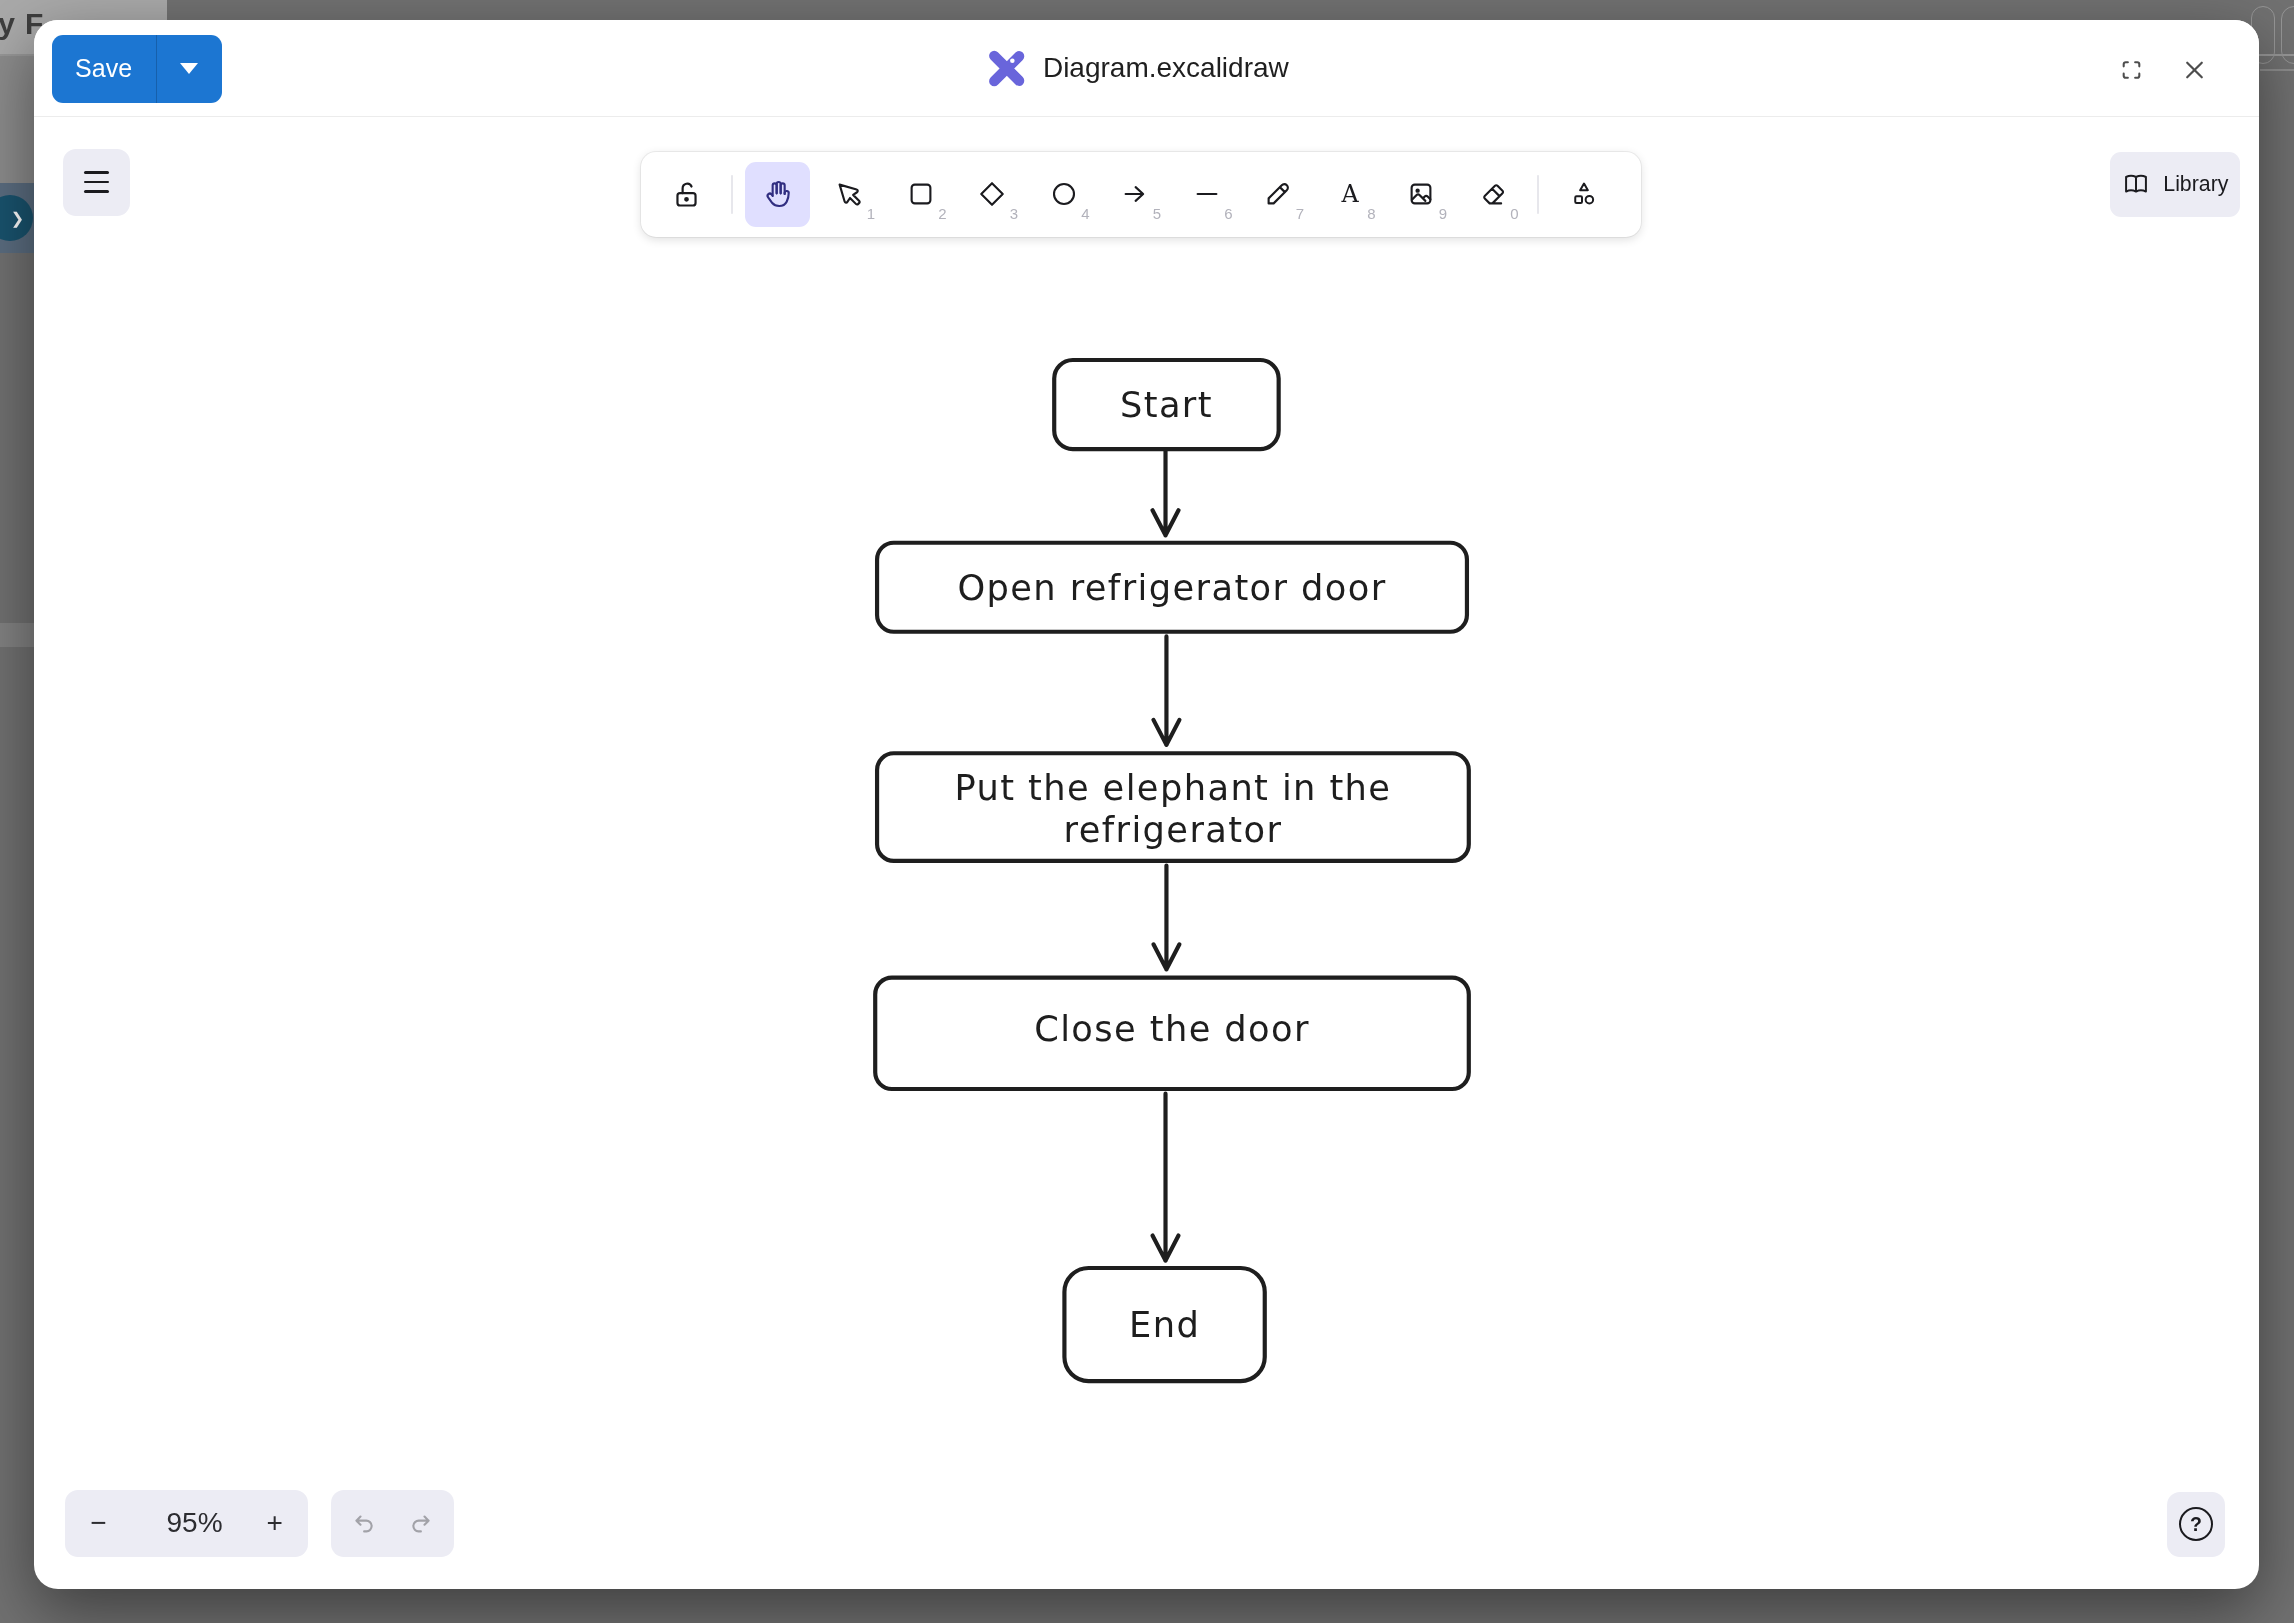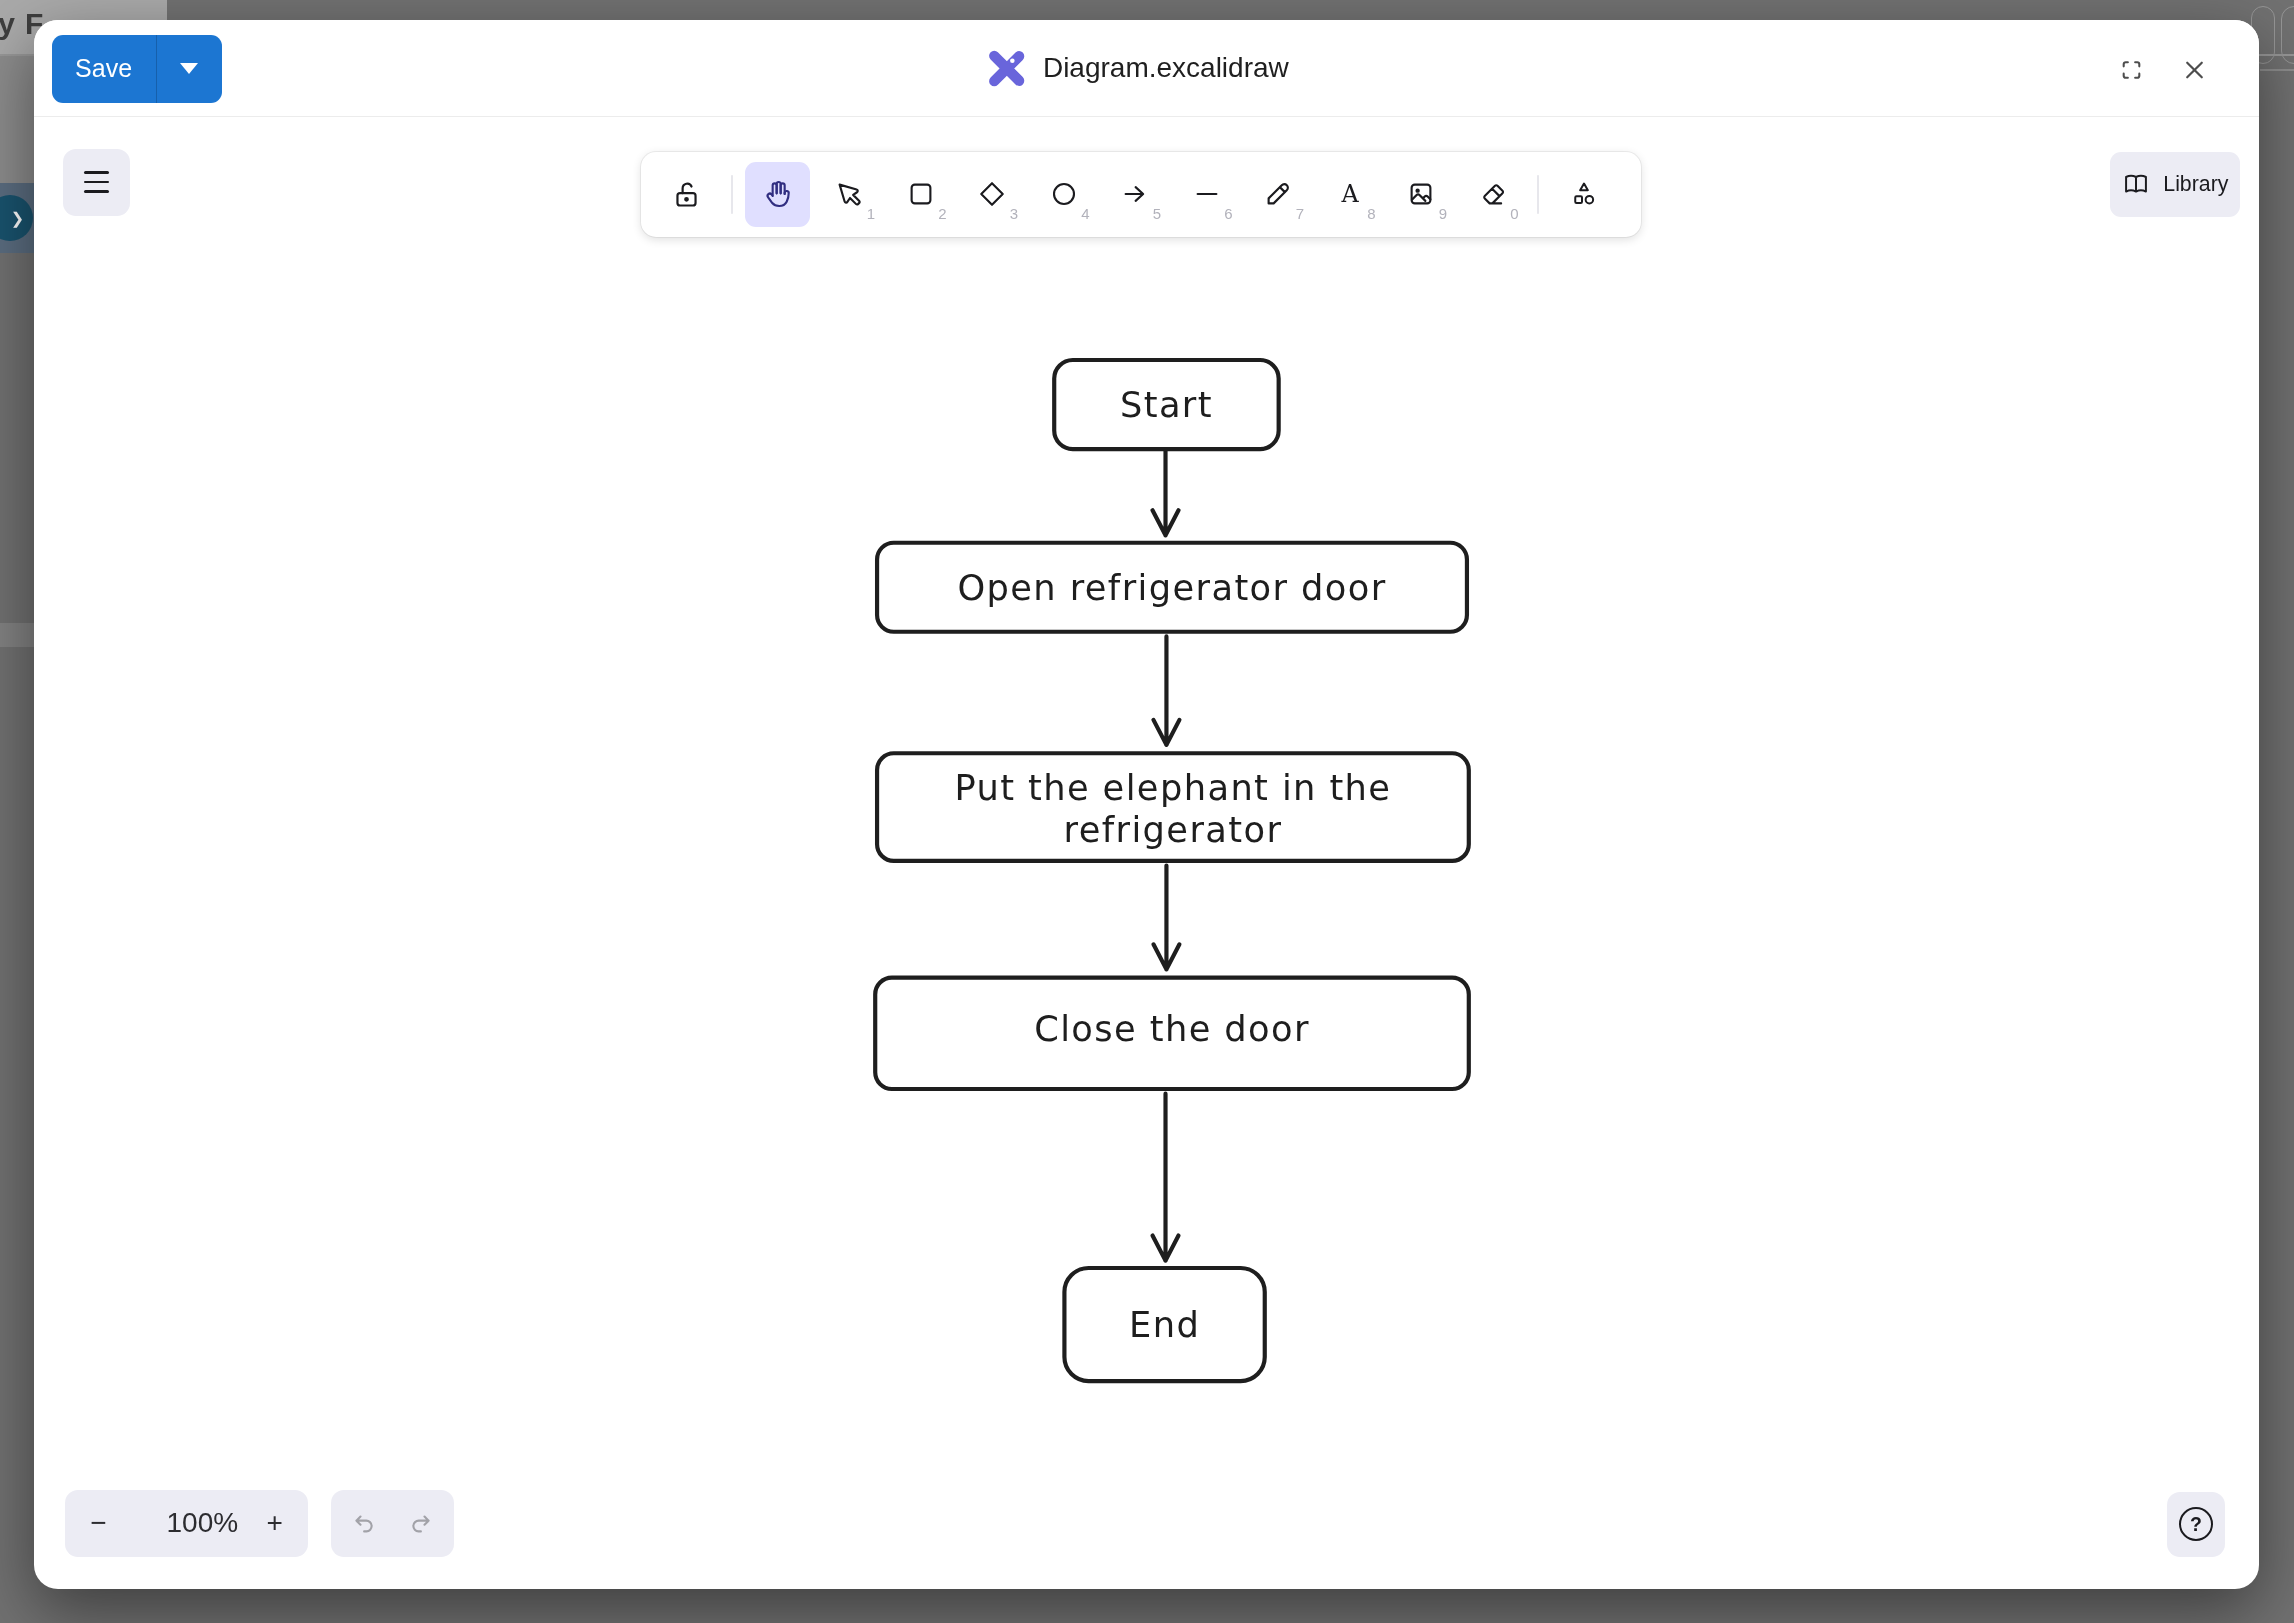--- a/index.html
+++ b/index.html
@@ -282,21 +282,21 @@
 
     <button class="softbtn librarybtn">
       <svg width="28" height="28" viewBox="0 0 24 24" fill="none" stroke="currentColor" stroke-width="1.7" stroke-linecap="round" stroke-linejoin="round">
         <path d="M3.5 6a9.5 9.5 0 0 1 8.5 0a9.5 9.5 0 0 1 8.5 0M3.5 18.5a9.5 9.5 0 0 1 8.5 0a9.5 9.5 0 0 1 8.5 0M3.5 6v12.5M12 6v12.5M20.5 6v12.5"></path>
       </svg>
       <span>Library</span>
     </button>
 
     <div class="zoombar">
       <button>−</button>
-      <button class="zoom-level">100%</button>
+      <button class="zoom-level">95%</button>
       <button>+</button>
     </div>
     <div class="historybar">
       <button>
         <svg width="28" height="28" viewBox="0 0 24 24" fill="none" stroke="currentColor" stroke-width="1.8" stroke-linecap="round" stroke-linejoin="round">
           <path d="M9 13.5L5.5 10 9 6.5M5.5 10h8.3a4.6 4.6 0 0 1 .3 9.2h-2"></path>
         </svg>
       </button>
       <button>
         <svg width="28" height="28" viewBox="0 0 24 24" fill="none" stroke="currentColor" stroke-width="1.8" stroke-linecap="round" stroke-linejoin="round">

